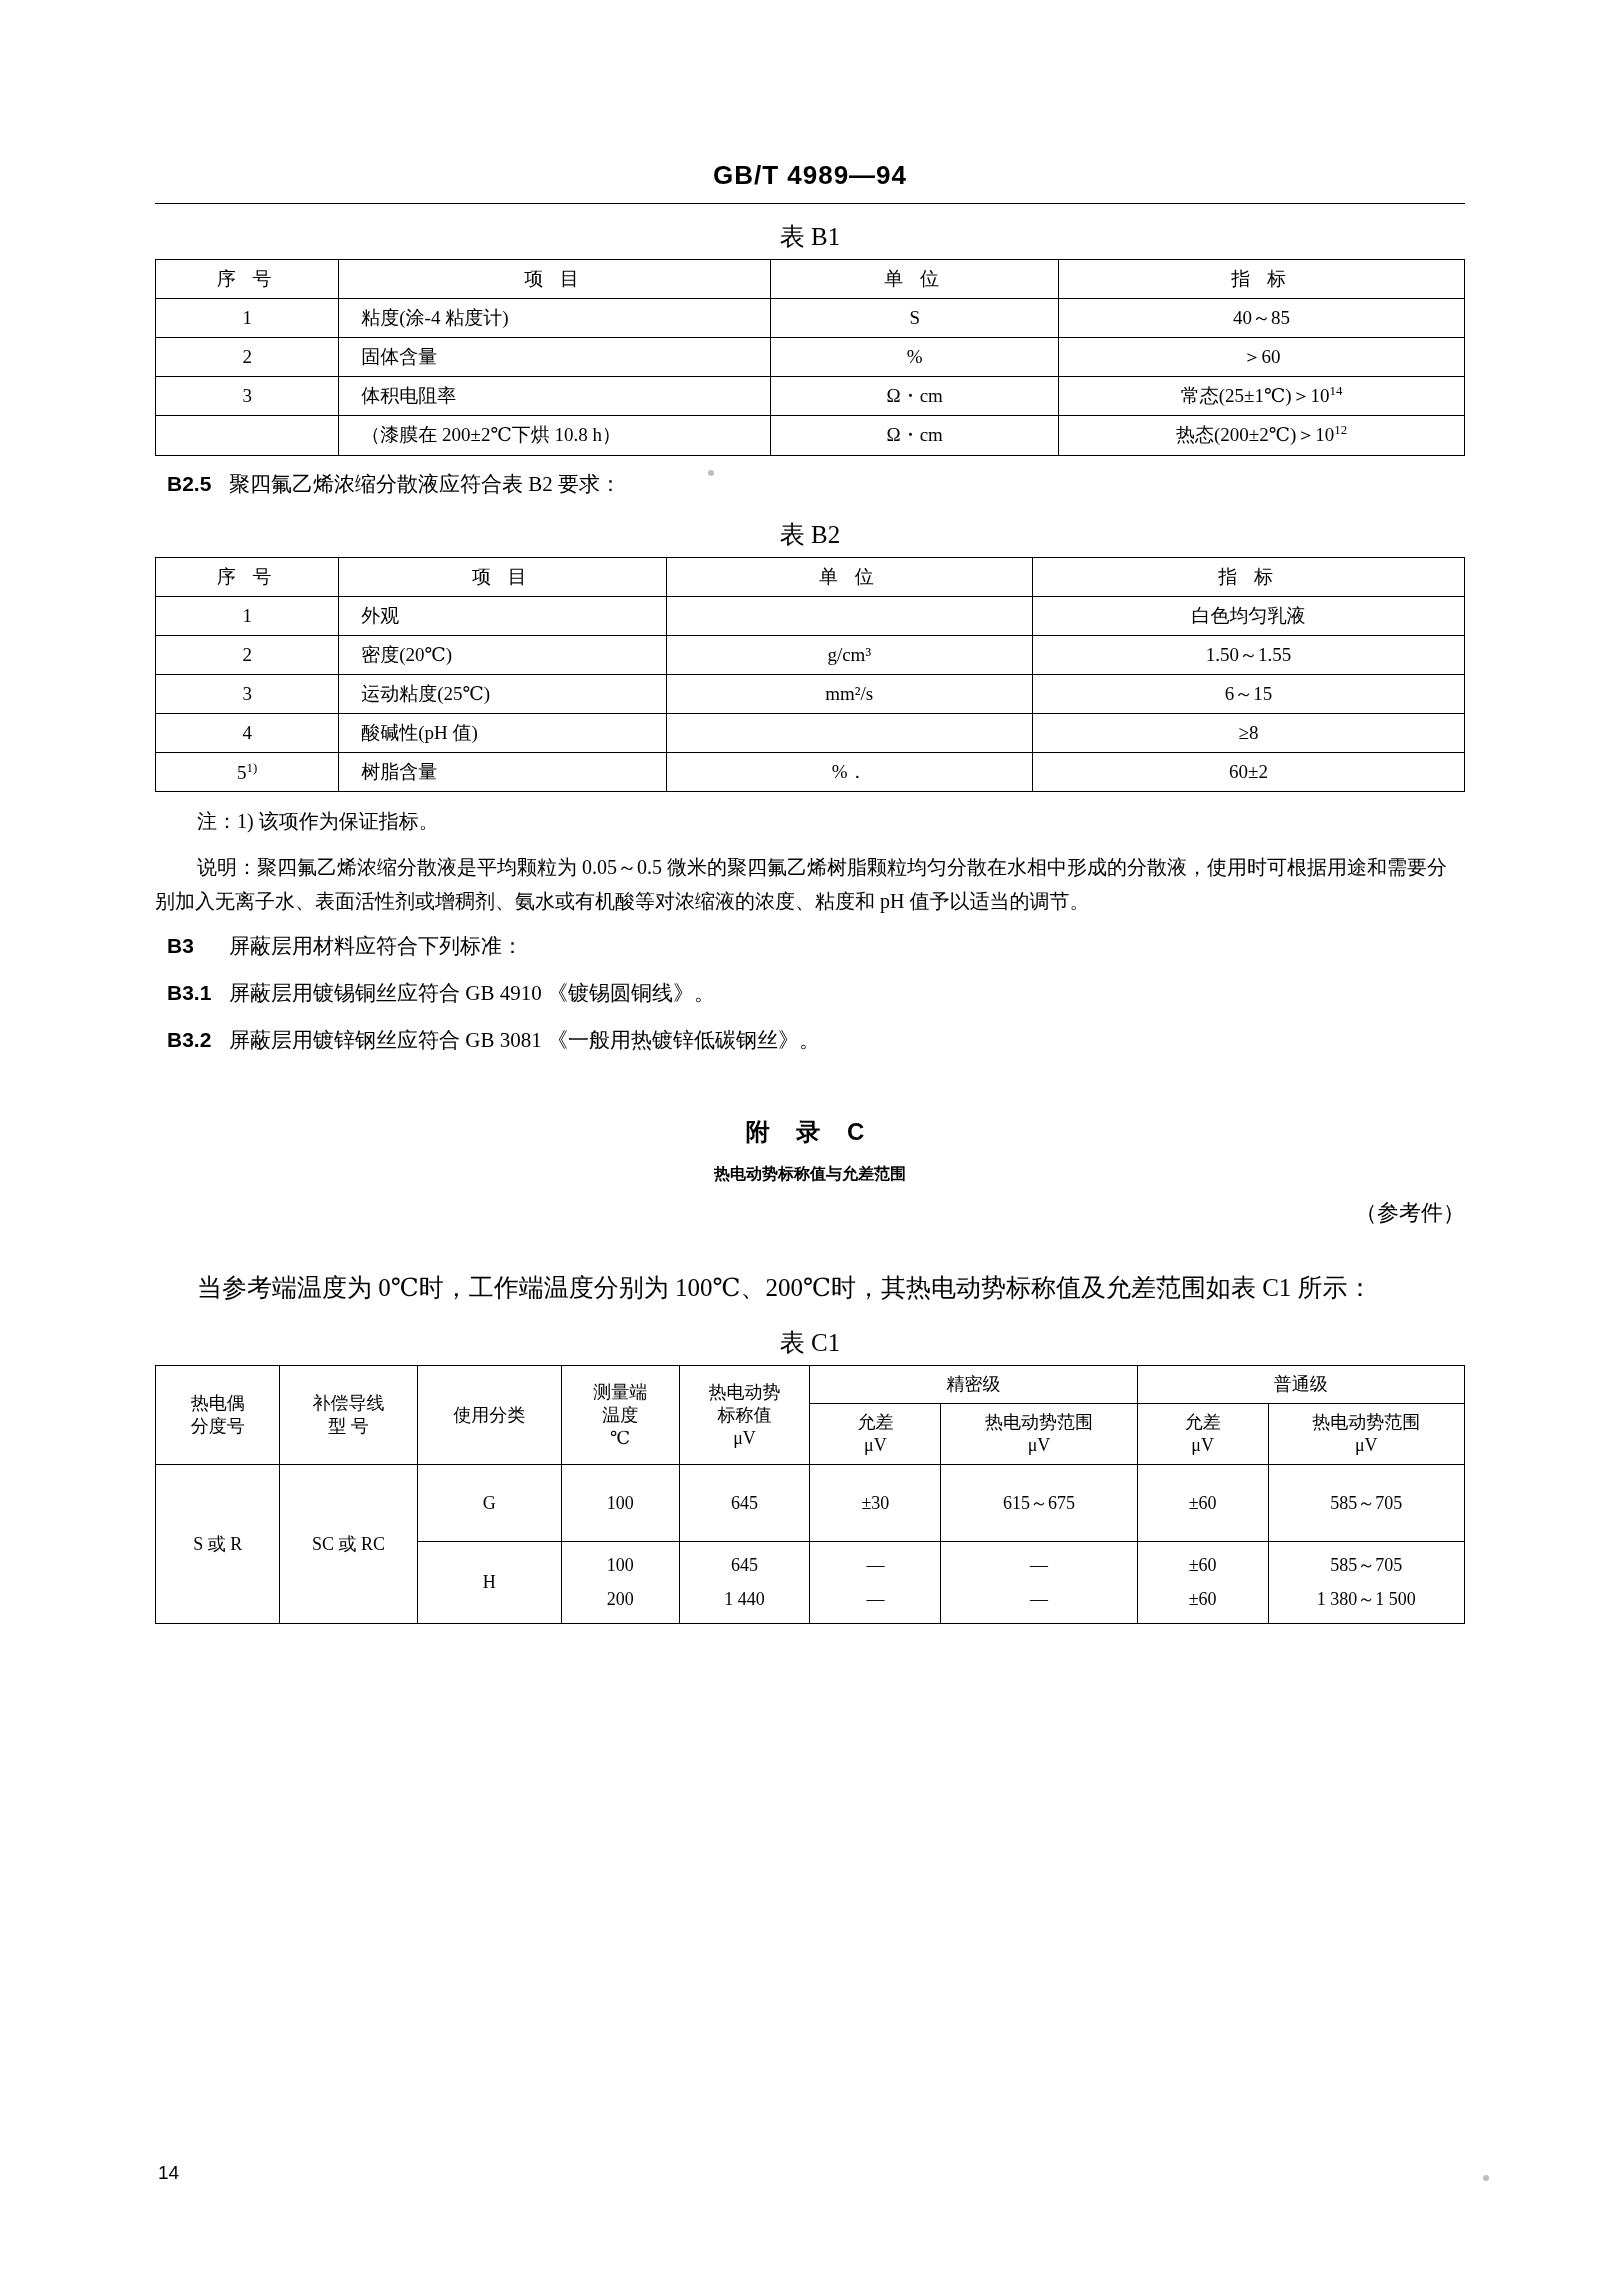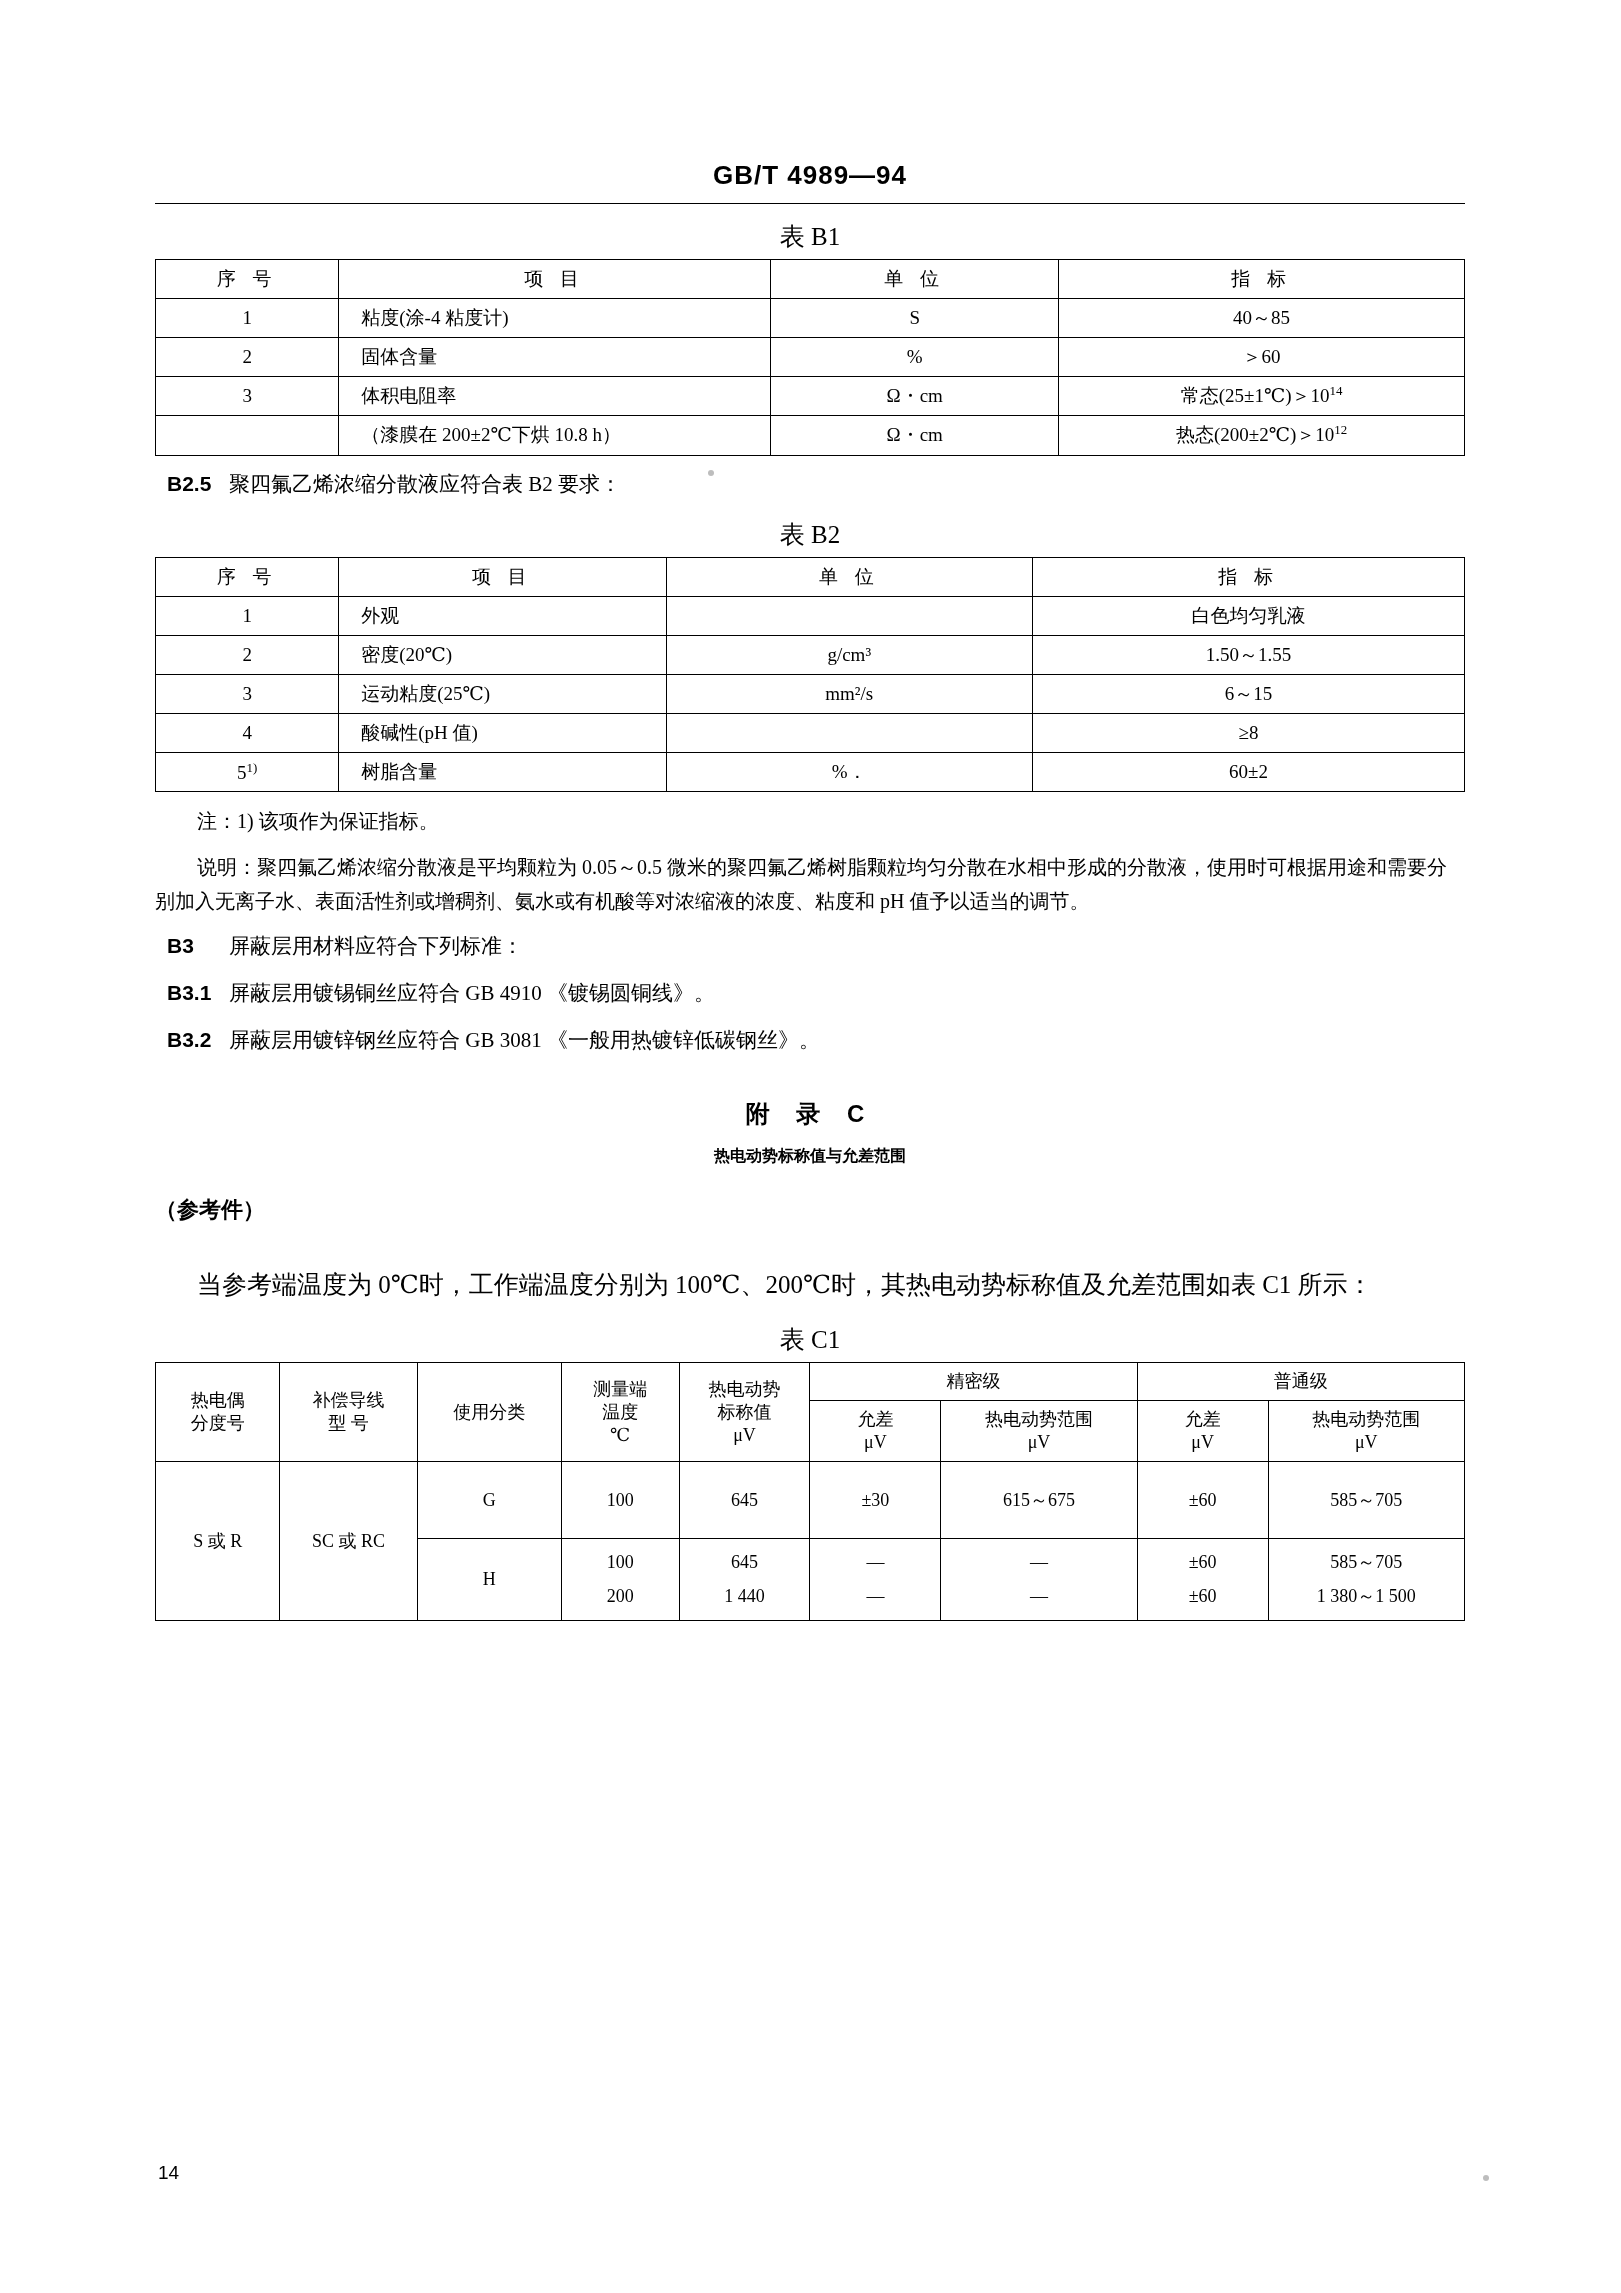--- a/index.html
+++ b/index.html
@@ -96,35 +96,35 @@
     margin-top: 12px;
   }
   .note-indent {
     text-indent: 42px;
   }
   .appendix-title {
     text-align: center;
     font-size: 24px;
     font-weight: bold;
     letter-spacing: 10px;
-    margin-top: 40px;
+    margin-top: 58px;
     font-family: "Liberation Sans", sans-serif;
   }
   .appendix-sub {
     text-align: center;
     font-size: 16px;
     font-weight: bold;
     margin-top: 16px;
     font-family: "Liberation Sans", sans-serif;
   }
   .appendix-kind {
-    text-align: left;
+    text-align: right;
     font-size: 22px;
-    font-weight: bold;
-    margin-top: 28px;
+    font-weight: normal;
+    margin-top: 13px;
     font-family: "Liberation Sans", sans-serif;
   }
   .sup {
     font-size: 0.68em;
     vertical-align: super;
   }
   .c1 td {
     font-size: 18px;
     padding: 5px 4px;
   }

